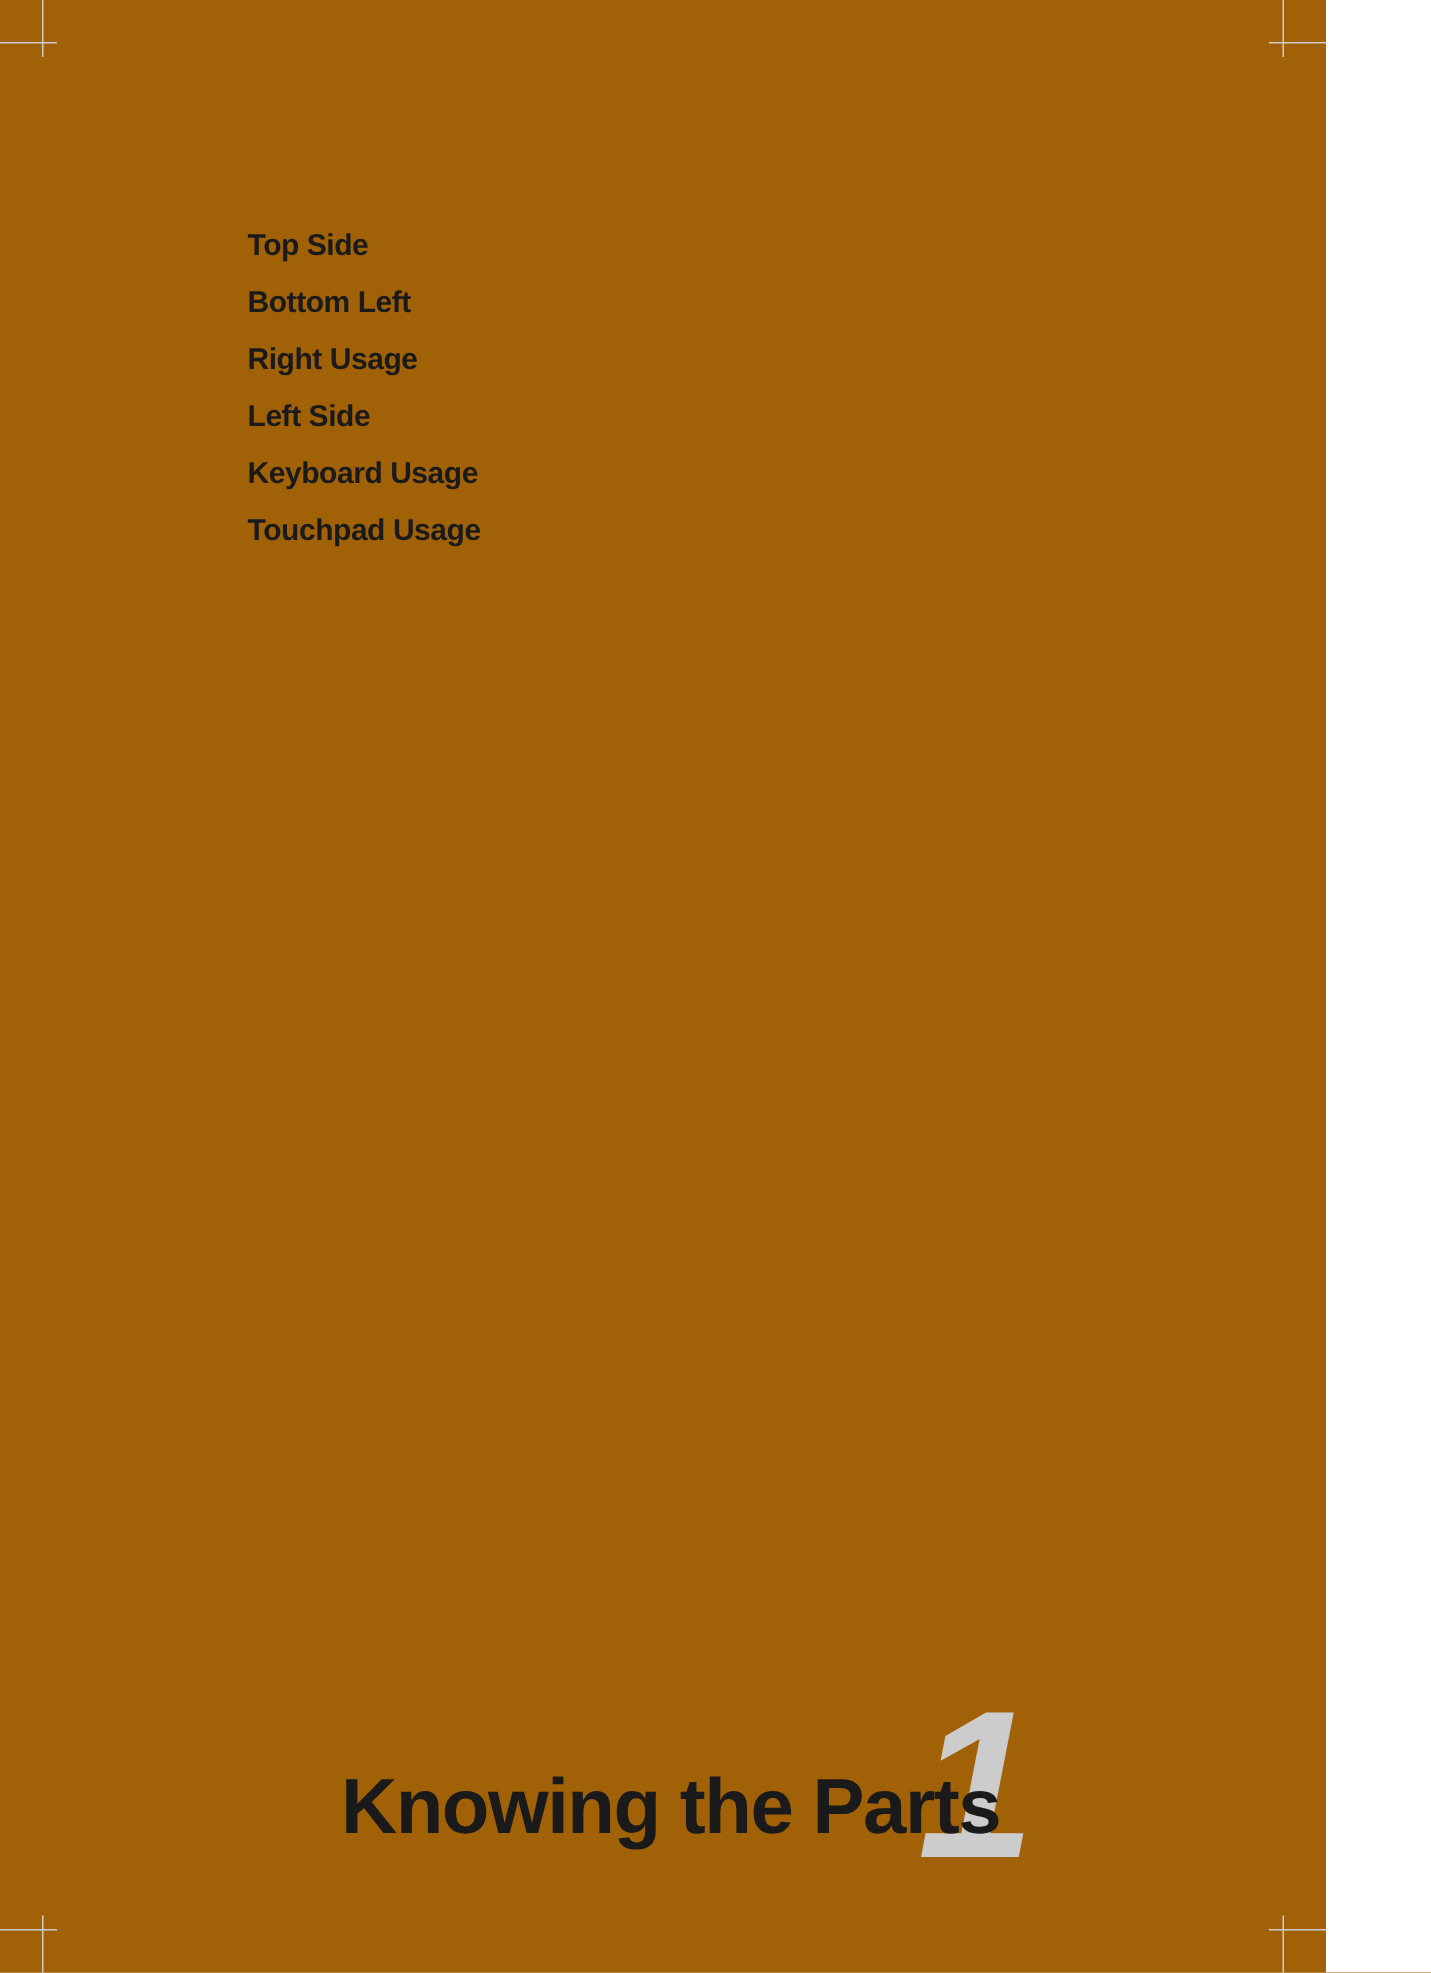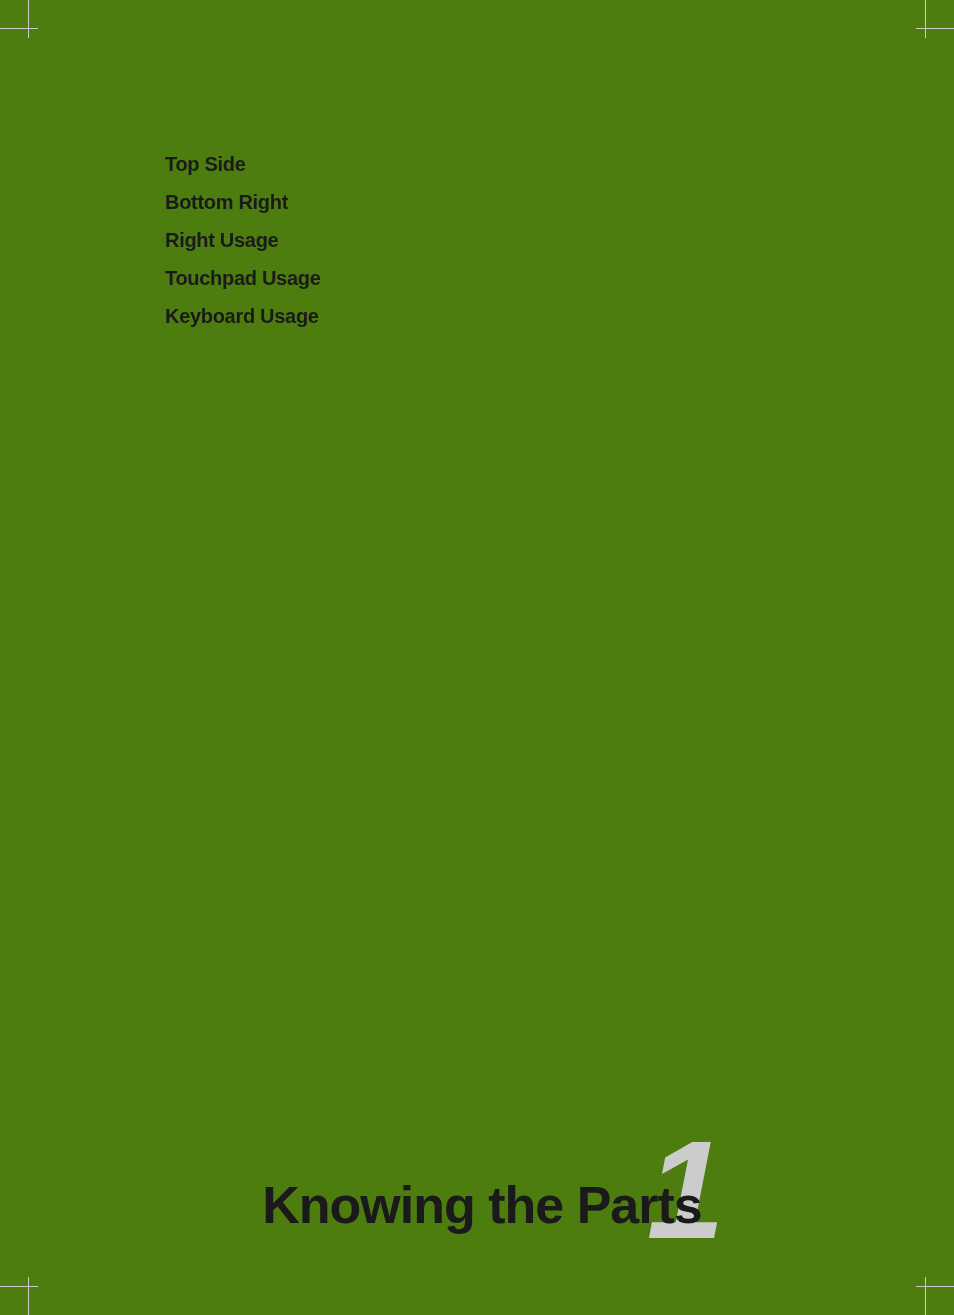--- a/index.html
+++ b/index.html
@@ -11,24 +11,24 @@
     body {
       width: 954px;
       height: 1315px;
       background: #ffffff;
       font-family: Arial, sans-serif;
       position: relative;
       overflow: hidden;
     }
 
     .page {
-      width: 954px;
+      width: 884px;
       height: 1315px;
       position: relative;
-      background: #4d7c0f;
+      background: #a16207;
     }
 
     
     .corner-mark {
       position: absolute;
       background: #cccccc;
     }
 
     
     .corner-tl-h {
@@ -153,24 +153,25 @@
   <div class="corner-mark corner-tr-h"></div>
   <div class="corner-mark corner-tr-v"></div>
   <div class="corner-mark corner-bl-h"></div>
   <div class="corner-mark corner-bl-v"></div>
   <div class="corner-mark corner-br-h"></div>
   <div class="corner-mark corner-br-v"></div>
 
   <div class="toc-list">
 
   <div class="toc-item">Top Side</div>
-      <div class="toc-item">Bottom Right</div>
+      <div class="toc-item">Bottom Left</div>
       <div class="toc-item">Right Usage</div>
+      <div class="toc-item">Left Side</div>
+      <div class="toc-item">Keyboard Usage</div>
       <div class="toc-item">Touchpad Usage</div>
-      <div class="toc-item">Keyboard Usage</div>
     </div>
 
   <div class="chapter-title-wrapper">
     <div class="chapter-title">
       <span class="chapter-number">1</span>
       <span class="chapter-title-text">Knowing the Parts</span>
     </div>
   </div>
 
 </div>

